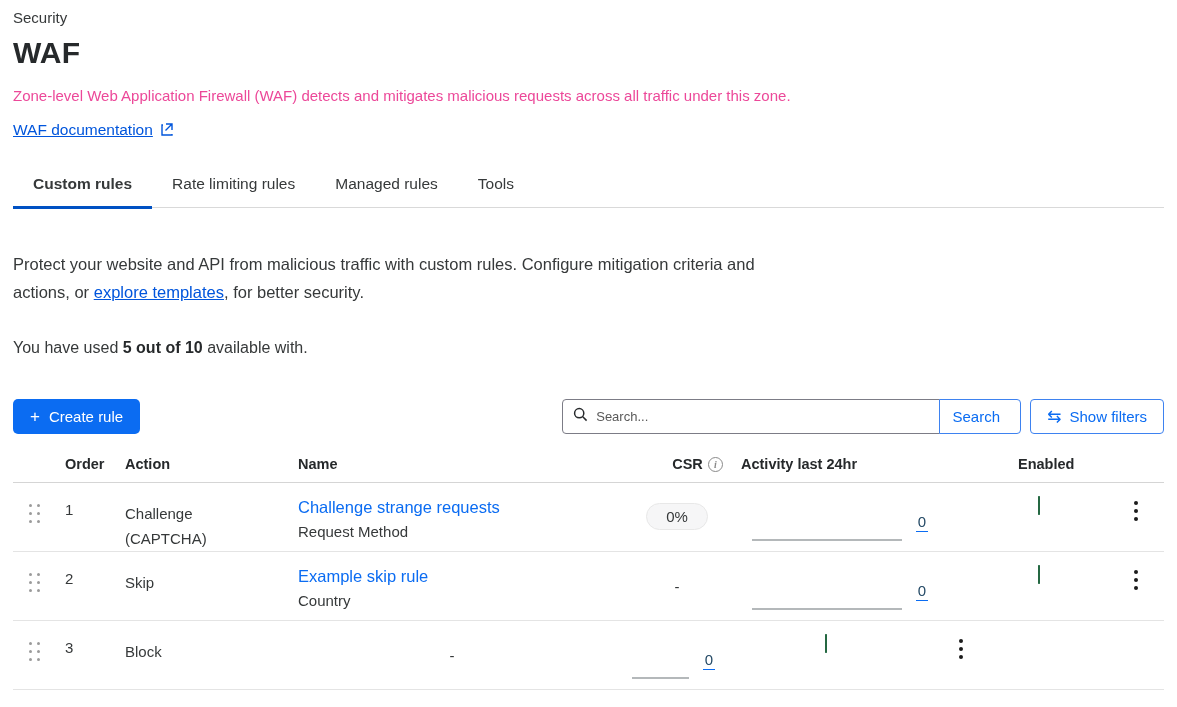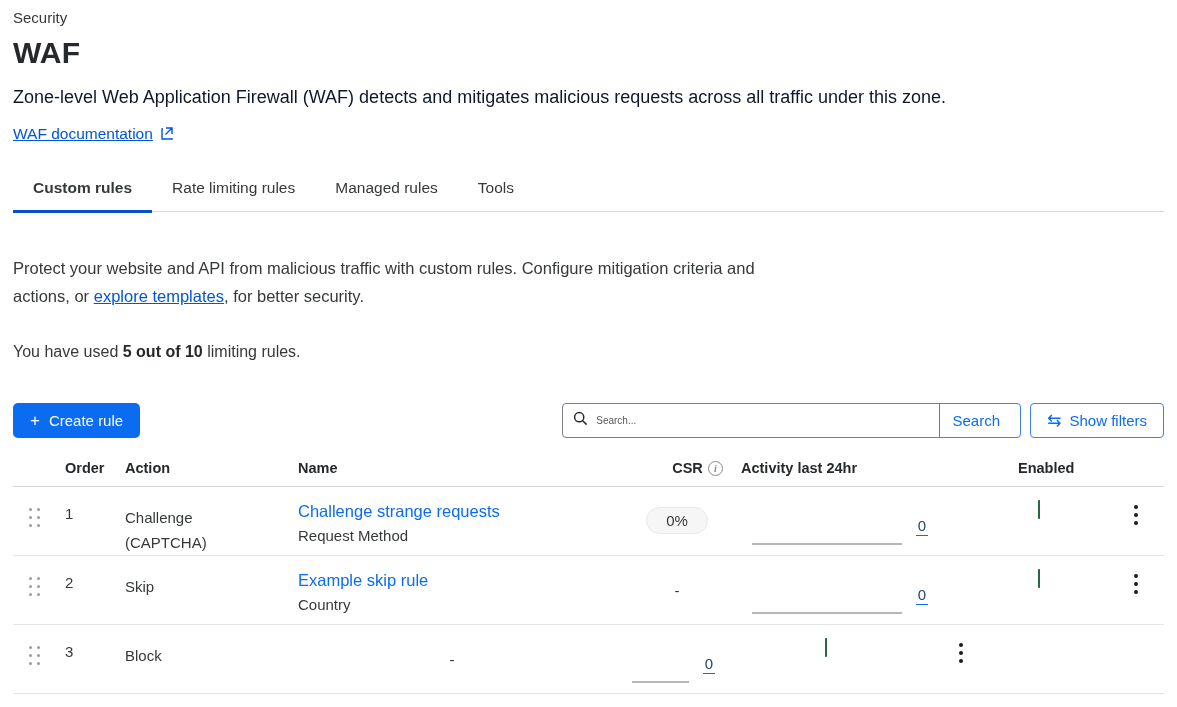--- a/index.html
+++ b/index.html
@@ -3,21 +3,21 @@
 <meta charset="utf-8">
 <style>
   * { margin:0; padding:0; box-sizing:border-box; }
   html,body { width:1177px; height:707px; background:#fff; overflow:hidden;
     font-family:"Liberation Sans","DejaVu Sans",sans-serif; color:#36393a; }
   .page { padding:8px 13px 0 13px; width:1177px; }
 
   
   .breadcrumb { font-size:15px; color:#36393a; padding-top:1px; }
   .page-title { font-size:30px; font-weight:700; color:#26292b; margin-top:10px; letter-spacing:.2px; }
-  .page-desc { font-size:18px; margin-top:17px; color:#0f172a; }
+  .page-desc { font-size:15px; margin-top:17px; color:#ec4899; }
   .doc-row { margin-top:17px; display:flex; align-items:center; gap:7px; }
   a.blue-link { color:#0055dc; text-decoration:underline; font-size:15.5px; cursor:pointer; }
   .ext-icon { display:inline-block; line-height:0; }
 
   
   .tabbar { margin-top:24px; display:flex; border-bottom:1px solid #d9d9d9; }
   .tab { font-size:15.5px; padding:12px 20px 14px 20px; color:#36393a; position:relative; cursor:pointer; }
   .tab.active { font-weight:700; }
   .tab.active::after { content:""; position:absolute; left:0; right:0; bottom:-2px; height:3px; background:#0051c3; }
 
@@ -31,21 +31,21 @@
   .toolbar { margin-top:42px; display:flex; align-items:center; }
   .btn-primary { display:flex; align-items:center; gap:9px; background:#0b6cf2; color:#fff;
     border:none; border-radius:5px; font-size:15px; padding:8px 17px; height:35px; cursor:pointer;
     font-family:inherit; }
   .btn-primary .plus { font-size:17px; font-weight:400; line-height:1; }
   .toolbar-right { margin-left:auto; display:flex; align-items:center; }
   .search-group { display:flex; }
   .search-box { display:flex; align-items:center; width:378px; height:35px; border:1px solid #7c7c86;
     border-radius:4px 0 0 4px; padding:0 10px; background:#fff; }
   .search-box svg { flex:0 0 auto; }
-  .search-box input { border:none; outline:none; font-size:10px; margin-left:8px; width:100%;
+  .search-box input { border:none; outline:none; font-size:13px; margin-left:8px; width:100%;
     font-family:inherit; color:#36393a; }
   .search-box input::placeholder { color:#595959; }
   .btn-outline { background:#fff; color:#0b6cf2; border:1px solid #3e82f0; border-radius:4px;
     font-size:15px; height:35px; padding:0 16px; cursor:pointer; font-family:inherit;
     display:flex; align-items:center; gap:8px; }
   .btn-search { border-radius:0 4px 4px 0; margin-left:-1px; width:82px; justify-content:center;padding-left:8px; }
   .btn-filters { margin-left:9px; }
   .swap-icon { font-size:17px; line-height:1; }
 
   
@@ -114,21 +114,21 @@
 
   <div class="tabbar">
     <div class="tab active">Custom rules</div>
     <div class="tab">Rate limiting rules</div>
     <div class="tab">Managed rules</div>
     <div class="tab">Tools</div>
   </div>
 
   <p class="intro"><span>Protect your website and API from malicious traffic with custom rules. Configure mitigation criteria and actions, or </span><a class="blue-link">explore templates</a><span>, for better security.</span></p>
 
-  <p class="usage"><span>You have used </span><b>5 out of 10</b><span> limiting rules.</span></p>
+  <p class="usage"><span>You have used </span><b>5 out of 10</b><span> available with.</span></p>
 
   <div class="toolbar">
     <button class="btn-primary">
       <span class="plus">+</span>
       <span>Create rule</span>
     </button>
     <div class="toolbar-right">
       <div class="search-group">
         <div class="search-box">
           <span>

